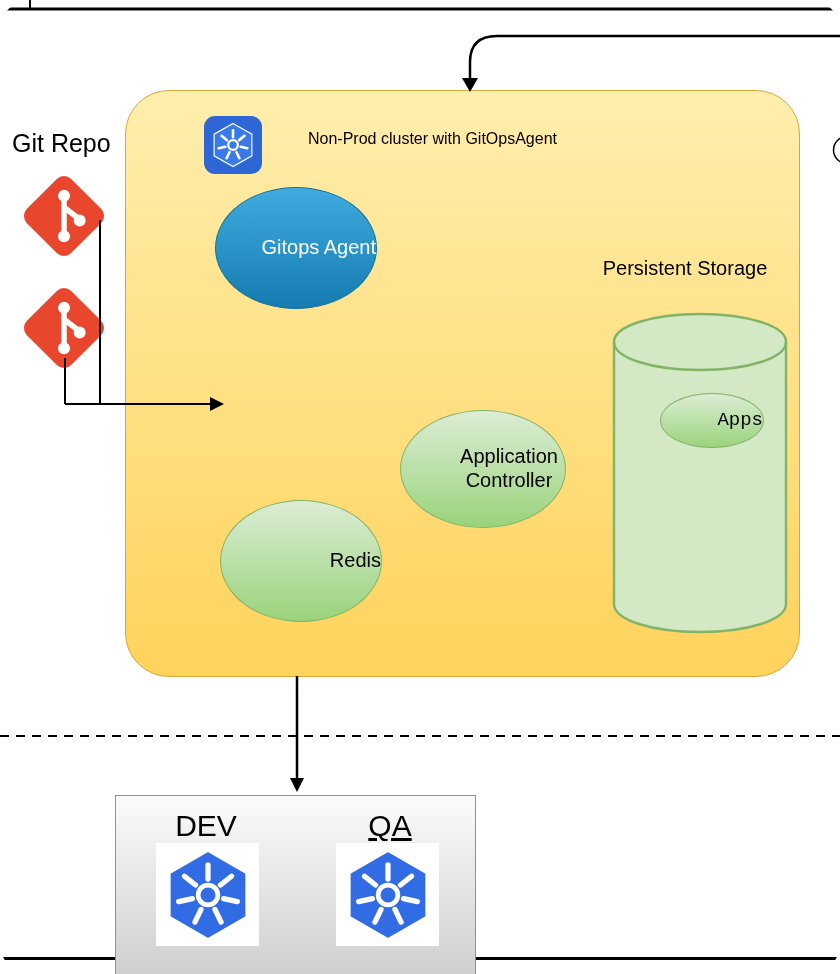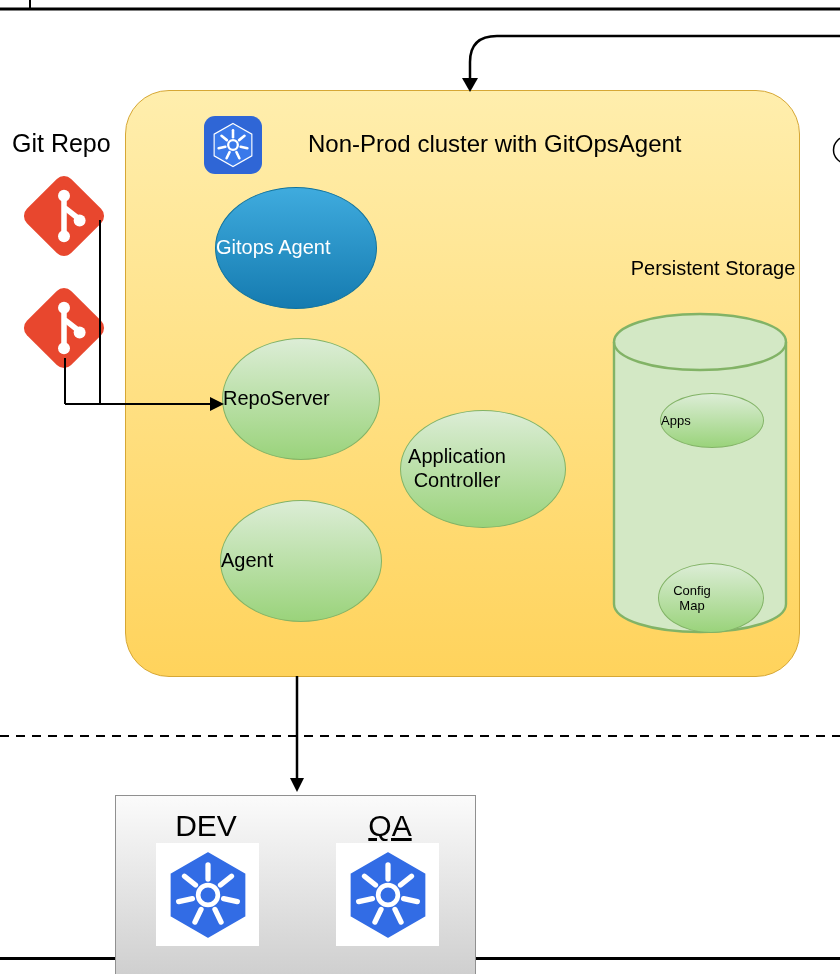--- a/index.html
+++ b/index.html
@@ -1,28 +1,28 @@
 <!DOCTYPE html>
 <html><head>
 <meta charset="utf-8">
 <style>
   html,body{margin:0;padding:0;}
   body{font-family:"Liberation Sans","DejaVu Sans",sans-serif;background:#fff;color:#000;}
-  #canvas{position:relative;width:840px;height:974px;overflow:hidden;background:#fff;}
+  #canvas{position:relative;width:840px;height:974px;overflow:hidden;background:#fff;border-radius:30px;}
   .abs{position:absolute;}
-  .ellipse{border-radius:50%;display:flex;align-items:center;justify-content:flex-start;text-align:center;line-height:1.18;}
+  .ellipse{border-radius:50%;display:flex;align-items:center;justify-content:flex-end;text-align:center;line-height:1.18;}
   .green{background:linear-gradient(180deg,#dcedd6 0%,#9ad37b 100%);border:1.6px solid #82b366;}
   .blue-node{background:linear-gradient(180deg,#3fabde 0%,#157bb0 100%);border:1.6px solid #10739e;color:#fff;}
   .node-label{font-size:20px;}
-  .small-label{font-size:13px;}
+  .small-label{font-size:19px;font-family:Liberation Mono, monospace;}
   #cluster-box{left:125px;top:90px;width:673px;height:585px;border-radius:44px;
     background:linear-gradient(180deg,#ffeead 0%,#ffd35c 100%);border:1.6px solid #d6a735;z-index:2;}
-  #cluster-title{left:308px;top:130px;width:480px;font-size:24px;z-index:3;}
+  #cluster-title{left:308px;top:130px;width:480px;font-size:16px;z-index:3;}
   #git-repo-label{left:12px;top:129px;width:130px;font-size:25px;z-index:3;}
-  #persistent-storage-label{left:593px;top:257px;width:240px;text-align:center;font-size:20px;z-index:3;}
+  #persistent-storage-label{left:565px;top:257px;width:240px;text-align:center;font-size:20px;z-index:3;}
   #cylinder-label{left:612px;top:316px;width:176px;text-align:center;font-size:20px;line-height:1.28;z-index:4;}
   #cylinder-label span{display:inline-block;max-width:106px;}
   #env-box{left:115px;top:795px;width:359px;height:179px;background:linear-gradient(180deg,#fbfbfb 0%,#cfcfcf 100%);border:1.6px solid #909090;z-index:2;}
   .env-label{top:809px;width:120px;text-align:center;font-size:30px;z-index:3;}
   .k8s-tile{top:843px;width:103px;height:103px;background:#fff;z-index:3;display:flex;align-items:center;justify-content:center;}
   .header-k8s{left:204px;top:116px;width:58px;height:58px;border-radius:11px;background:#2f66d6;display:flex;align-items:center;justify-content:center;z-index:3;}
   #overlay{left:0;top:0;z-index:10;pointer-events:none;}
   #bottom-line{left:0;top:957px;width:840px;height:3px;background:#000;z-index:1;}
   .z3{z-index:3;}
   .z4{z-index:4;}
@@ -75,44 +75,38 @@
     <svg width="46" height="46" style="color:#3a79ea">
         <use href="#k8s-sym"></use>
       </svg>
   </div>
   <div id="cluster-title" class="abs">Non-Prod cluster with GitOpsAgent</div>
 
   <div class="abs z3 ellipse blue-node node-label" style="left:215px;top:187px;width:160px;height:120px;">
     <span>Gitops Agent</span>
   </div>
 
-  <div class="abs z3 ellipse green node-label" style="left:222px;top:338px;width:156px;height:120px;">
-    <span>RepoServer</span>
-  </div>
 
   <div class="abs z3 ellipse green node-label" style="left:400px;top:410px;width:164px;height:116px;">
     <span style="display:inline-block;max-width:112px;">Application Controller</span>
   </div>
 
   <div class="abs z3 ellipse green node-label" style="left:220px;top:500px;width:160px;height:120px;">
-    <span>Agent</span>
+    <span>Redis</span>
   </div>
 
   <div id="persistent-storage-label" class="abs">Persistent Storage</div>
 
   <svg class="abs z3" style="left:612px;top:312px;" width="176" height="322" viewBox="0 0 176 322">
     <path d="M2,30 C2,14 40,2 88,2 C136,2 174,14 174,30 L174,292 C174,308 136,320 88,320 C40,320 2,308 2,292 Z" fill="#d3e8c5" stroke="#82b366" stroke-width="2.4"></path>
     <path d="M2,30 C2,46 40,58 88,58 C136,58 174,46 174,30" fill="none" stroke="#82b366" stroke-width="2.4"></path>
   </svg>
 
   <div class="abs z4 ellipse green small-label" style="left:660px;top:393px;width:102px;height:53px;">
     <span>Apps</span>
-  </div>
-  <div class="abs z4 ellipse green small-label" style="left:658px;top:563px;width:104px;height:68px;">
-    <span style="display:inline-block;max-width:66px;">Config Map</span>
   </div>
 
   <div id="env-box" class="abs"></div>
   <div class="abs env-label" style="left:146px;">DEV</div>
   <div class="abs env-label" style="left:330px;text-decoration:underline;">QA</div>
   <div class="abs k8s-tile" style="left:156px;">
     <svg width="94" height="94" style="color:#326ce5">
         <use href="#k8s-sym"></use>
       </svg>
   </div>

